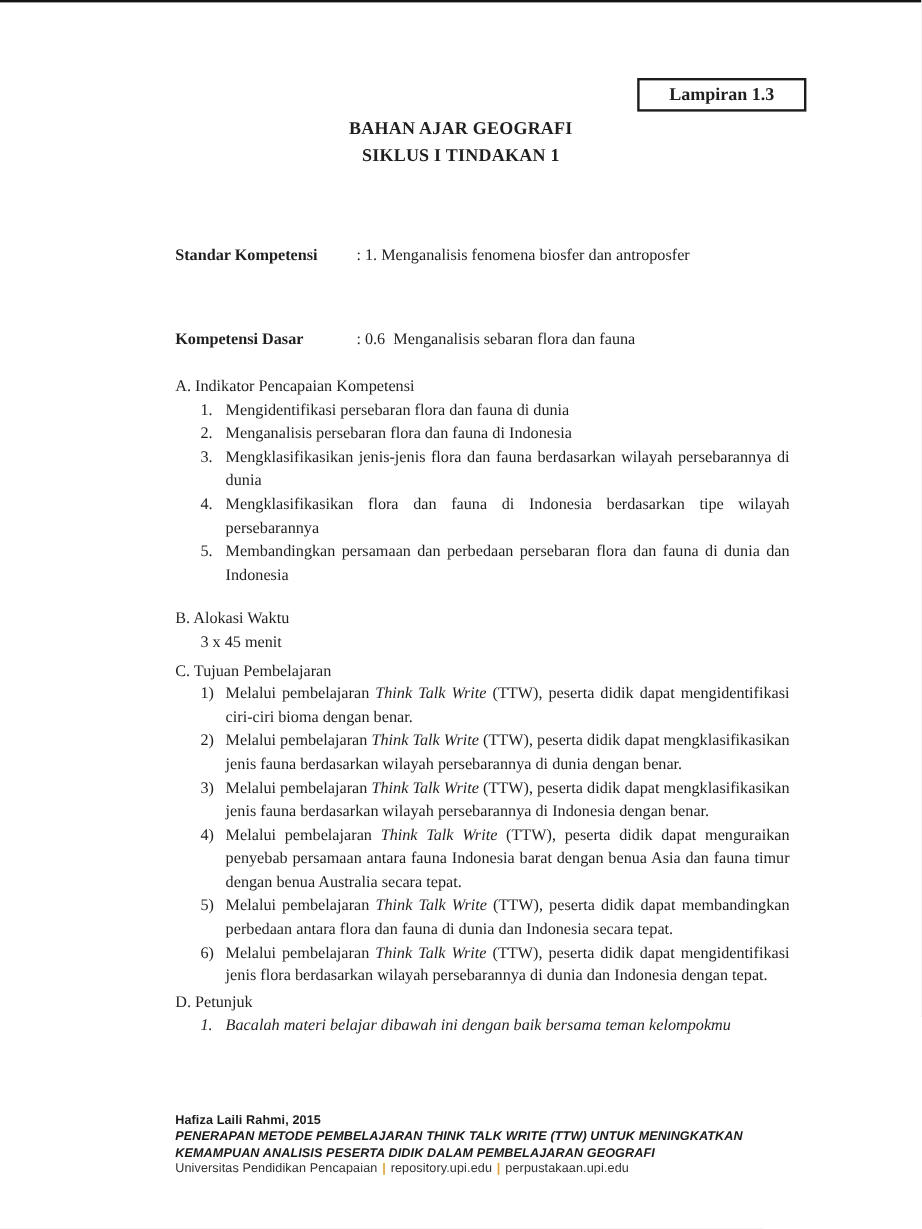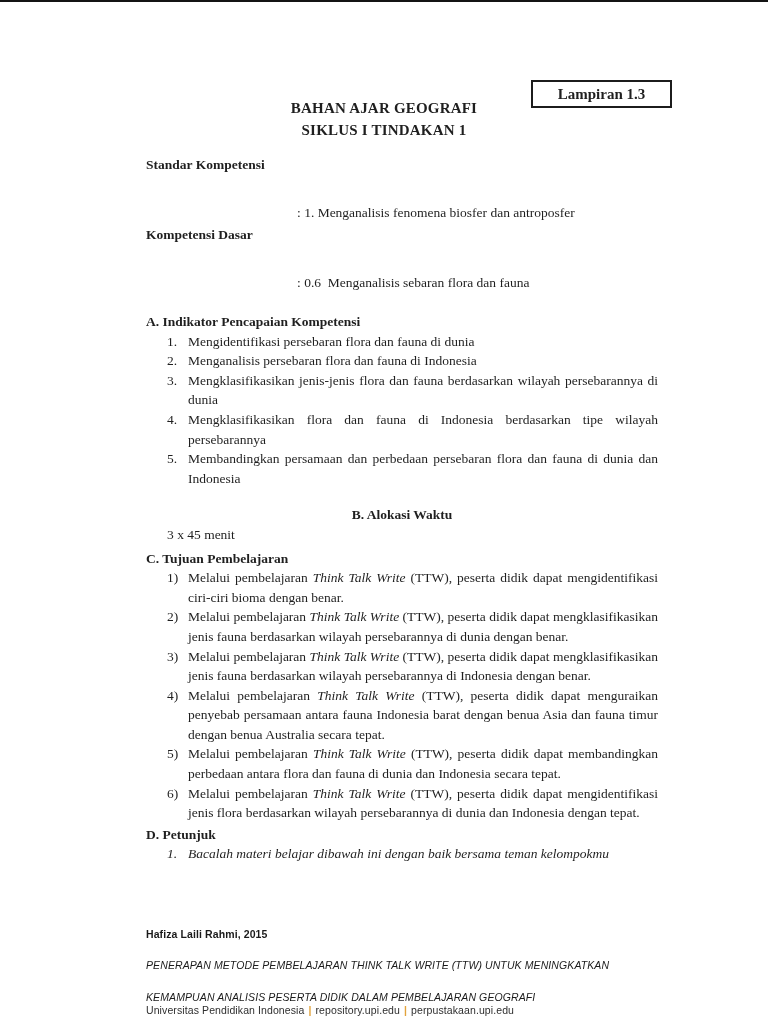--- a/index.html
+++ b/index.html
@@ -15,21 +15,21 @@
     overflow: hidden;
   }
   .top-edge {
     position: absolute;
     top: 0; left: 0;
     width: 100%; height: 2px;
     background: #141414;
   }
   .lampiran-box {
     position: absolute;
-    left: 531px; top: 80px;
+    left: 531px; top: 65px;
     width: 141px; height: 28px;
     border: 2px solid #1c1c1c;
     display: flex;
     align-items: center;
     justify-content: center;
     font-weight: bold;
     font-size: 15px;
   }
   .titles {
     position: absolute;
@@ -41,46 +41,46 @@
     line-height: 22px;
     letter-spacing: 0.2px;
   }
   .content {
     position: absolute;
     left: 146px; top: 154px;
     width: 512px;
     font-size: 13.5px;
     line-height: 19.6px;
   }
-  .kv-row { display: flex; line-height: 22px; }
+  .kv-row { display: flex; line-height: 22px; align-items: flex-end; }
   .kv-label { width: 151px; font-weight: bold; flex-shrink: 0; }
   .kv-value { white-space: pre-wrap; margin-top: 48px; }
-  .sec-heading { font-weight: bold; }
+  .sec-heading { font-weight: normal; }
   .sec-a-heading { margin-top: 18px; }
-  .sec-b-heading { margin-top: 17px; text-align: center; }
+  .sec-b-heading { margin-top: 17px; }
   .sec-c-heading { margin-top: 4px; }
   .sec-d-heading { margin-top: 2px; }
   .li { display: flex; padding-left: 21px; }
   .li .num { width: 21px; flex-shrink: 0; }
   .li .li-text { flex: 1; text-align: justify; }
   .plain-indent { padding-left: 21px; }
   .italic { font-style: italic; }
   .d-item { font-style: italic; }
   .footer {
     position: absolute;
     left: 146px; top: 928px;
     width: 560px;
     font-family: "Liberation Sans", sans-serif;
     font-size: 10.5px;
     line-height: 13.4px;
     color: #1a1a1a;
     letter-spacing: 0.1px;
   }
   .footer-author { font-weight: bold; }
-  .footer-thesis { font-weight: normal; font-style: italic; margin-top: 18px; }
+  .footer-thesis { font-weight: bold; font-style: italic; }
   .footer-inst { color: #2e2e2e; }
   .pipe { font-weight: bold; padding: 0 4px; }
 </style>
 </head>
 <body>
 
 <div class="page">
   <div class="top-edge"></div>
 
   <div class="lampiran-box">
@@ -166,16 +166,16 @@
       </div>
     </div>
 
   </div>
 
   <div class="footer">
     <div class="footer-author">Hafiza Laili Rahmi, 2015</div>
     <div class="footer-thesis">PENERAPAN METODE PEMBELAJARAN THINK TALK WRITE (TTW) UNTUK MENINGKATKAN</div>
     <div class="footer-thesis">KEMAMPUAN ANALISIS PESERTA DIDIK DALAM PEMBELAJARAN GEOGRAFI</div>
     <div class="footer-inst">
-      <span>Universitas Pendidikan Indonesia</span><span class="pipe" style="color: rgb(226, 163, 59);">|</span><span>repository.upi.edu</span><span class="pipe" style="color: rgb(226, 163, 59);">|</span><span>perpustakaan.upi.edu</span>
+      <span>Universitas Pendidikan Pencapaian</span><span class="pipe" style="color: rgb(226, 163, 59);">|</span><span>repository.upi.edu</span><span class="pipe" style="color: rgb(226, 163, 59);">|</span><span>perpustakaan.upi.edu</span>
     </div>
   </div>
 </div>
 
 </body></html>

